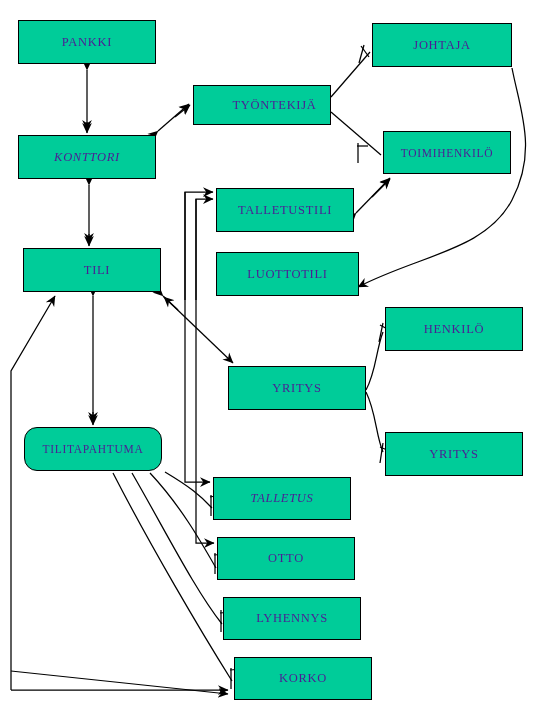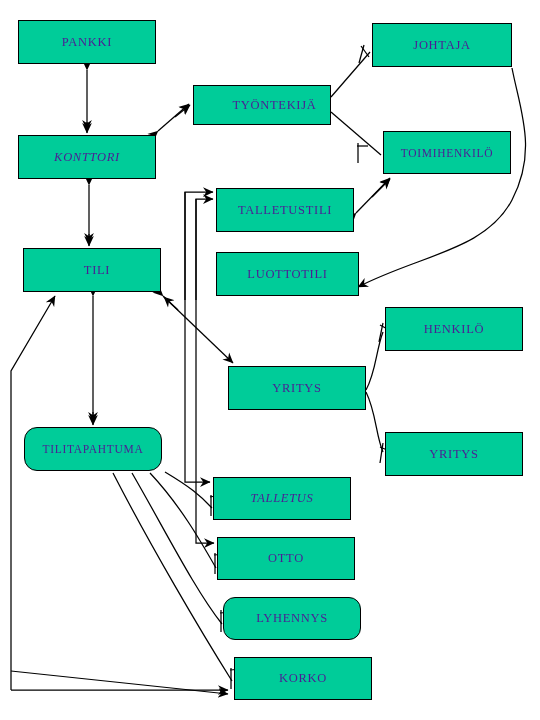--- a/index.html
+++ b/index.html
@@ -131,20 +131,20 @@
   </div>
   <div class="entity" style="left:385px;top:432px;width:138px;height:44px;">
     <span>YRITYS</span>
   </div>
   <div class="entity" style="left:213px;top:477px;width:138px;height:43px;font-style:italic;">
     <span>TALLETUS</span>
   </div>
   <div class="entity" style="left:217px;top:537px;width:138px;height:43px;">
     <span>OTTO</span>
   </div>
-  <div class="entity" style="left:223px;top:597px;width:138px;height:43px;border-radius:12px;">
+  <div class="entity" style="left:223px;top:597px;width:138px;height:43px;">
     <span>LYHENNYS</span>
   </div>
   <div class="entity" style="left:234px;top:657px;width:138px;height:43px;">
     <span>KORKO</span>
   </div>
 
 </div>
 
 </body></html>

